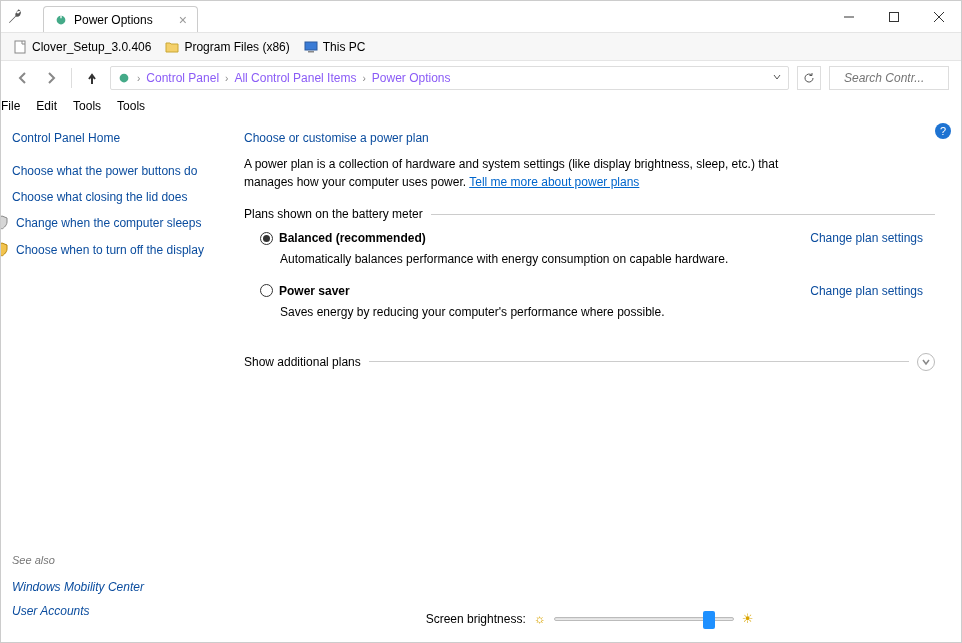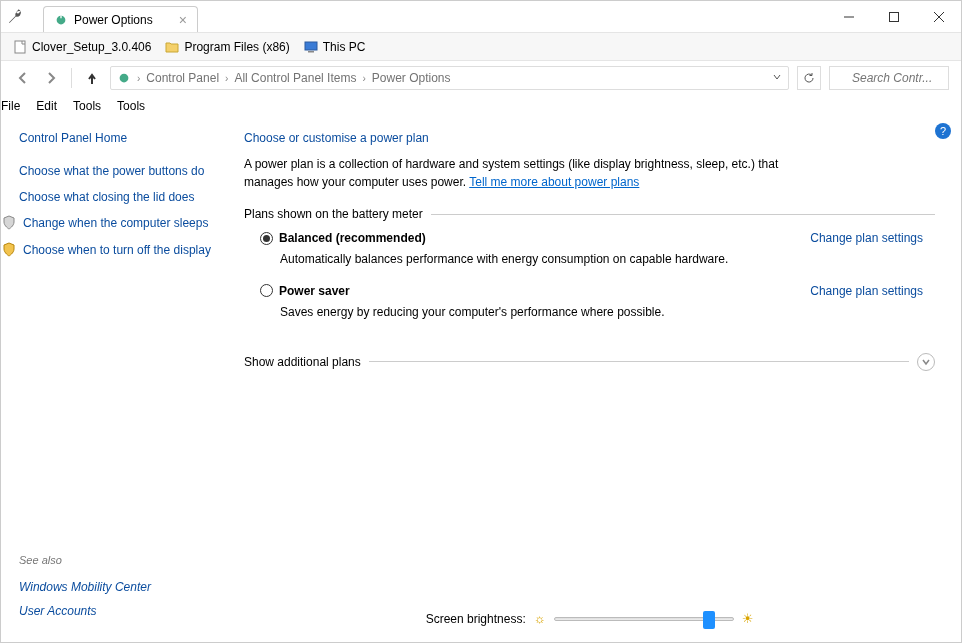--- a/index.html
+++ b/index.html
@@ -23,35 +23,35 @@
 .bm-folder-icon { width: 14px; height: 14px; }
 .bm-pc-icon { width: 14px; height: 14px; }
 
 
 .addrrow { display: flex; align-items: center; height: 34px; padding: 0 12px; gap: 8px; background: #fff; }
 .nav-btn { width: 20px; height: 20px; display: flex; align-items: center; justify-content: center; cursor: pointer; }
 .nav-btn svg { width: 14px; height: 14px; stroke: #888; fill: none; stroke-width: 2; }
 .nav-btn.enabled svg { stroke: #333; }
 .vsep { width: 1px; height: 20px; background: #ddd; margin: 0 2px; }
 .addrpath { display: flex; align-items: center; gap: 6px; flex: 1; border: 1px solid #ddd; border-radius: 2px; height: 24px; padding: 0 6px; }
-.addrpath .bc-item { color: #737373; cursor: pointer; }
+.addrpath .bc-item { color: #8b5cf6; cursor: pointer; }
 .addrpath .bc-sep { color: #888; font-size: 10px; }
 .addrpath .bc-arrow { margin-left: auto; }
 .refresh-box { border: 1px solid #ddd; height: 24px; width: 24px; display: flex; align-items: center; justify-content: center; cursor: pointer; }
-.searchbox { width: 120px; height: 24px; border: 1px solid #ddd; display: flex; align-items: center; padding: 0 22px; gap: 6px; }
+.searchbox { width: 120px; height: 24px; border: 1px solid #ddd; display: flex; align-items: center; padding: 0 14px; gap: 6px; }
 .searchbox input { border: none; outline: none; width: 84px; font-size: 12px; color: #555; font-style: italic; }
 .searchbox svg { width: 12px; height: 12px; }
 
 
 .menubar { display: flex; align-items: center; height: 22px; padding-left: 0; gap: 16px; }
 .menubar span { cursor: pointer; }
 
 
 .mainwrap { display: flex; height: calc(100% - 32px - 28px - 34px - 22px); }
-.sidebar { width: 225px; padding: 14px 12px 14px 18px; display: flex; flex-direction: column; }
+.sidebar { width: 225px; padding: 14px 12px 14px 11px; display: flex; flex-direction: column; }
 .sidebar a.primary { color: #0a4c9e; text-decoration: none; margin-bottom: 14px; display: block; }
 .sidebar a.home { font-size: 12px; margin-bottom: 18px; }
 .sidebar .sub-links { display: flex; flex-direction: column; gap: 10px; }
 .sidebar .sub-links a { color: #0a4c9e; text-decoration: none; line-height: 1.35; display: flex; gap: 6px; }
 .icon-left { width: 16px; height: 16px; flex-shrink: 0; display: inline-block; margin-left: -18px; }
 .sidebar-bottom { margin-top: auto; display: flex; flex-direction: column; gap: 10px; padding-bottom: 10px; font-style: italic; }
 .sidebar-bottom .see-also { color: #777; font-size: 11px; margin-bottom: 4px; }
 .sidebar-bottom a { color: #0a4c9e; text-decoration: none; }
 
 .content { flex: 1; padding: 14px 26px 6px 18px; position: relative; display: flex; flex-direction: column; }

